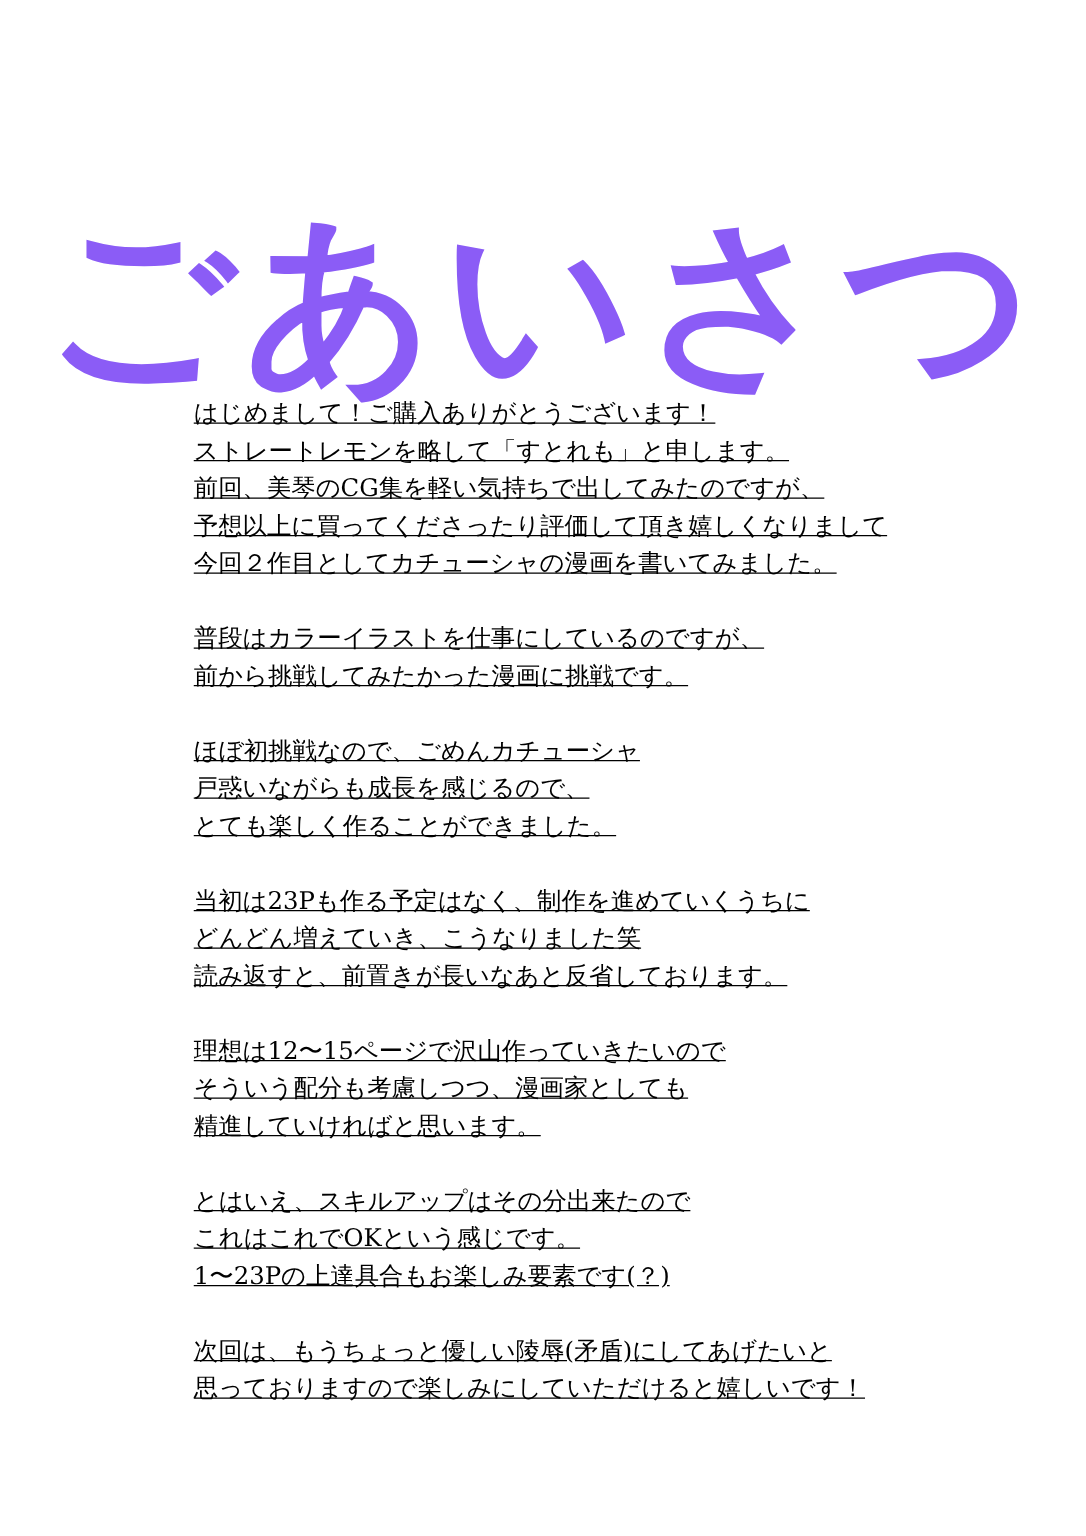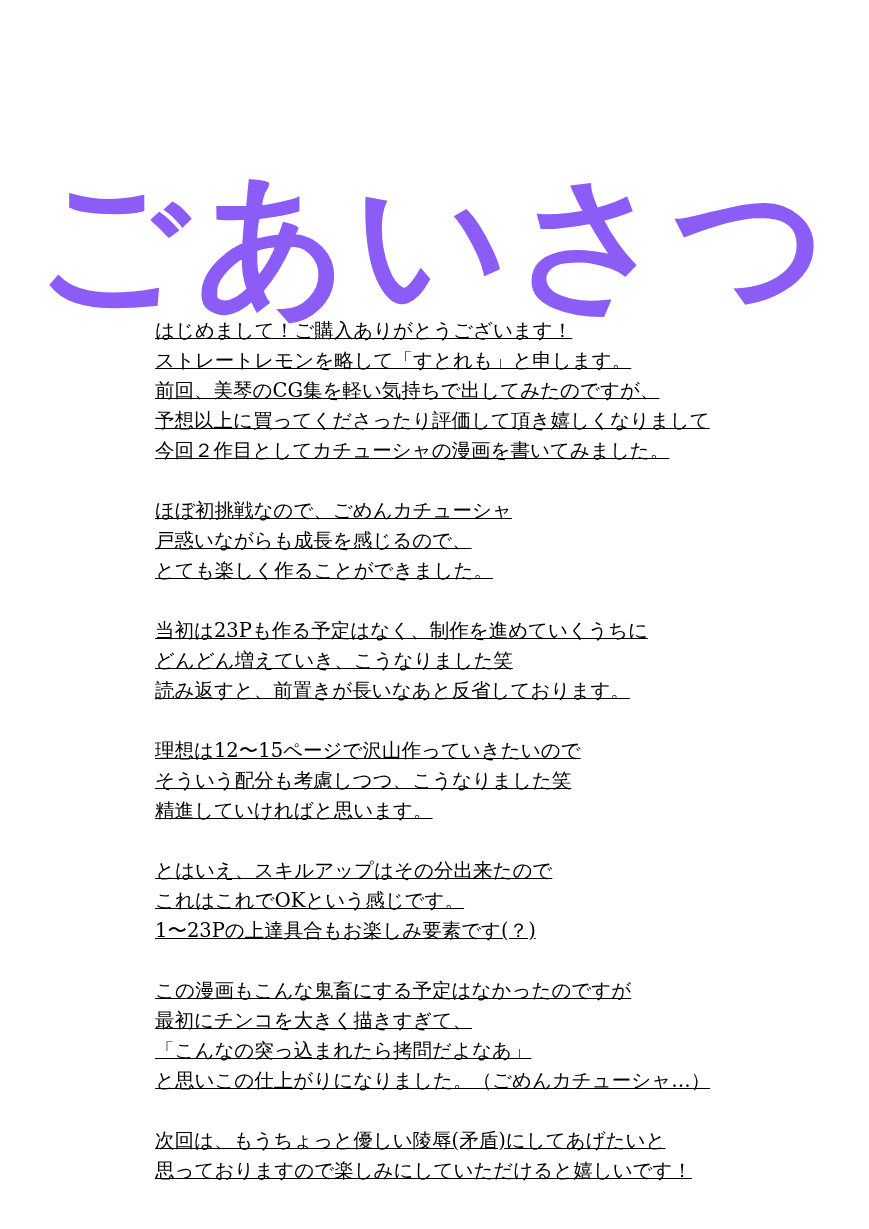--- a/index.html
+++ b/index.html
@@ -60,33 +60,31 @@
 <div class="page">
 
   <h1 class="title">ごあいさつ</h1>
 
   <div class="body-text">
     <p class="para">はじめまして！ご購入ありがとうございます！
 ストレートレモンを略して「すとれも」と申します。
 前回、美琴のCG集を軽い気持ちで出してみたのですが、
 予想以上に買ってくださったり評価して頂き嬉しくなりまして
 今回２作目としてカチューシャの漫画を書いてみました。</p>
+    <p class="para">普段はカラーイラストを仕事にしているのですが、
+前から挑戦してみたかった漫画に挑戦です。</p>
     <p class="para">ほぼ初挑戦なので、ごめんカチューシャ
 戸惑いながらも成長を感じるので、
 とても楽しく作ることができました。</p>
     <p class="para">当初は23Pも作る予定はなく、制作を進めていくうちに
 どんどん増えていき、こうなりました笑
 読み返すと、前置きが長いなあと反省しております。</p>
     <p class="para">理想は12〜15ページで沢山作っていきたいので
-そういう配分も考慮しつつ、こうなりました笑
+そういう配分も考慮しつつ、漫画家としても
 精進していければと思います。</p>
     <p class="para">とはいえ、スキルアップはその分出来たので
 これはこれでOKという感じです。
 1〜23Pの上達具合もお楽しみ要素です(？)</p>
-    <p class="para">この漫画もこんな鬼畜にする予定はなかったのですが
-最初にチンコを大きく描きすぎて、
-「こんなの突っ込まれたら拷問だよなあ」
-と思いこの仕上がりになりました。（ごめんカチューシャ…）</p>
     <p class="para">次回は、もうちょっと優しい陵辱(矛盾)にしてあげたいと
 思っておりますので楽しみにしていただけると嬉しいです！</p>
   </div>
 
 </div>
 
 </body></html>

